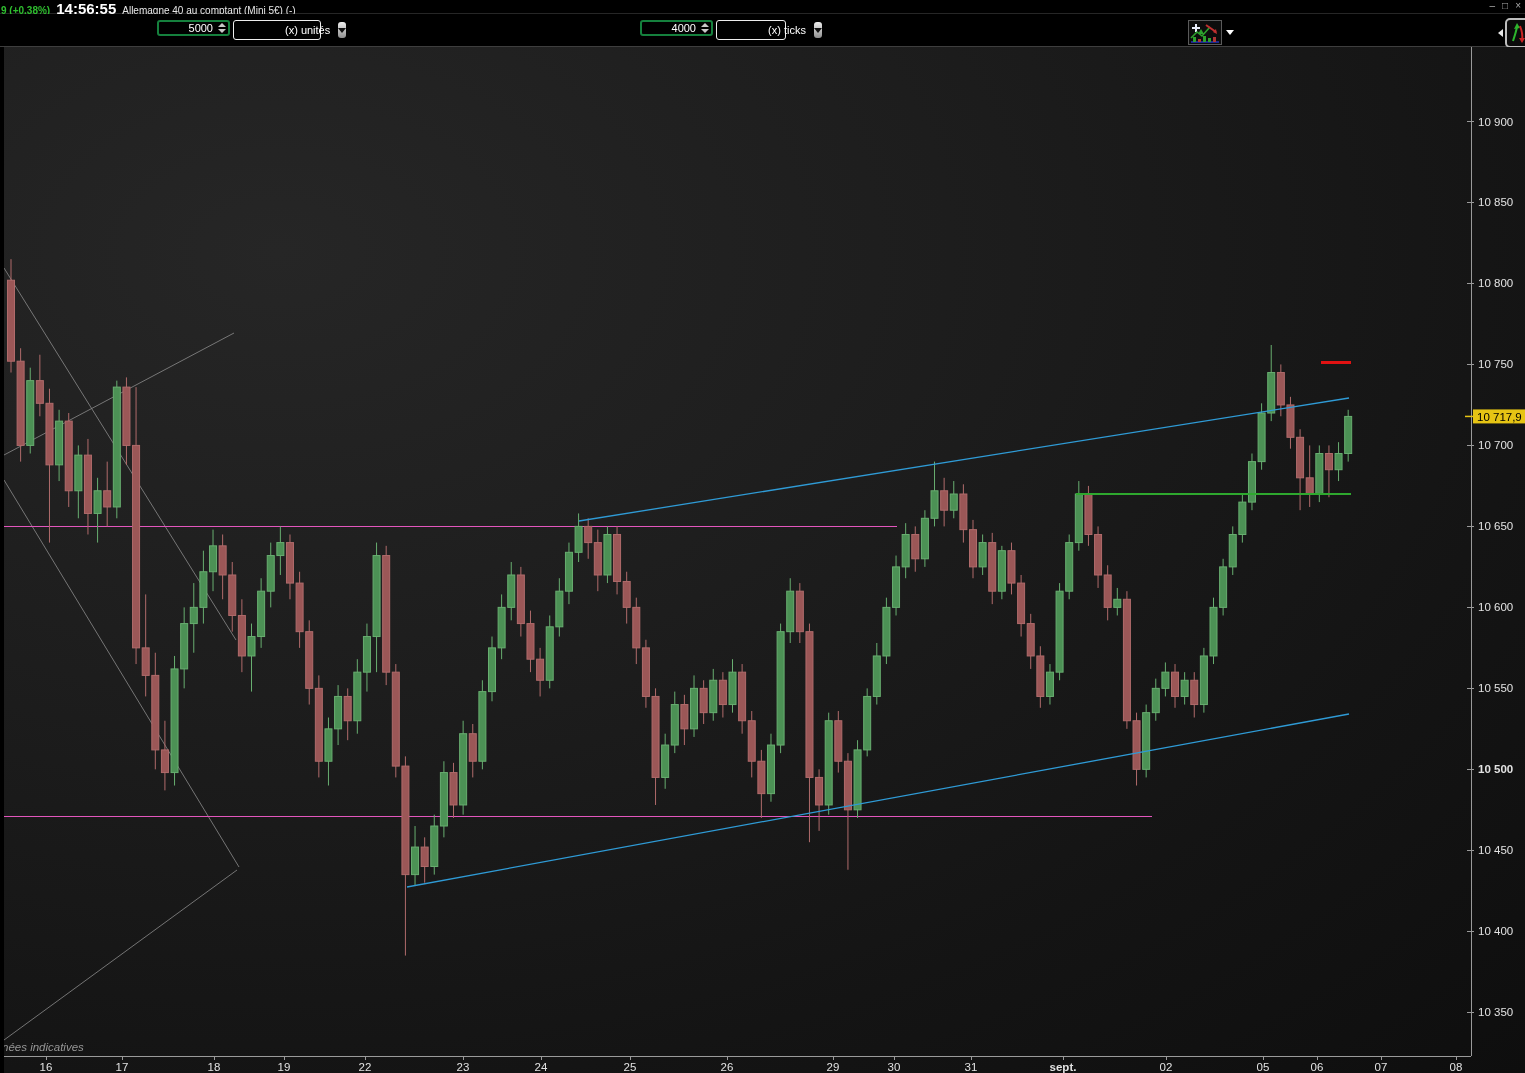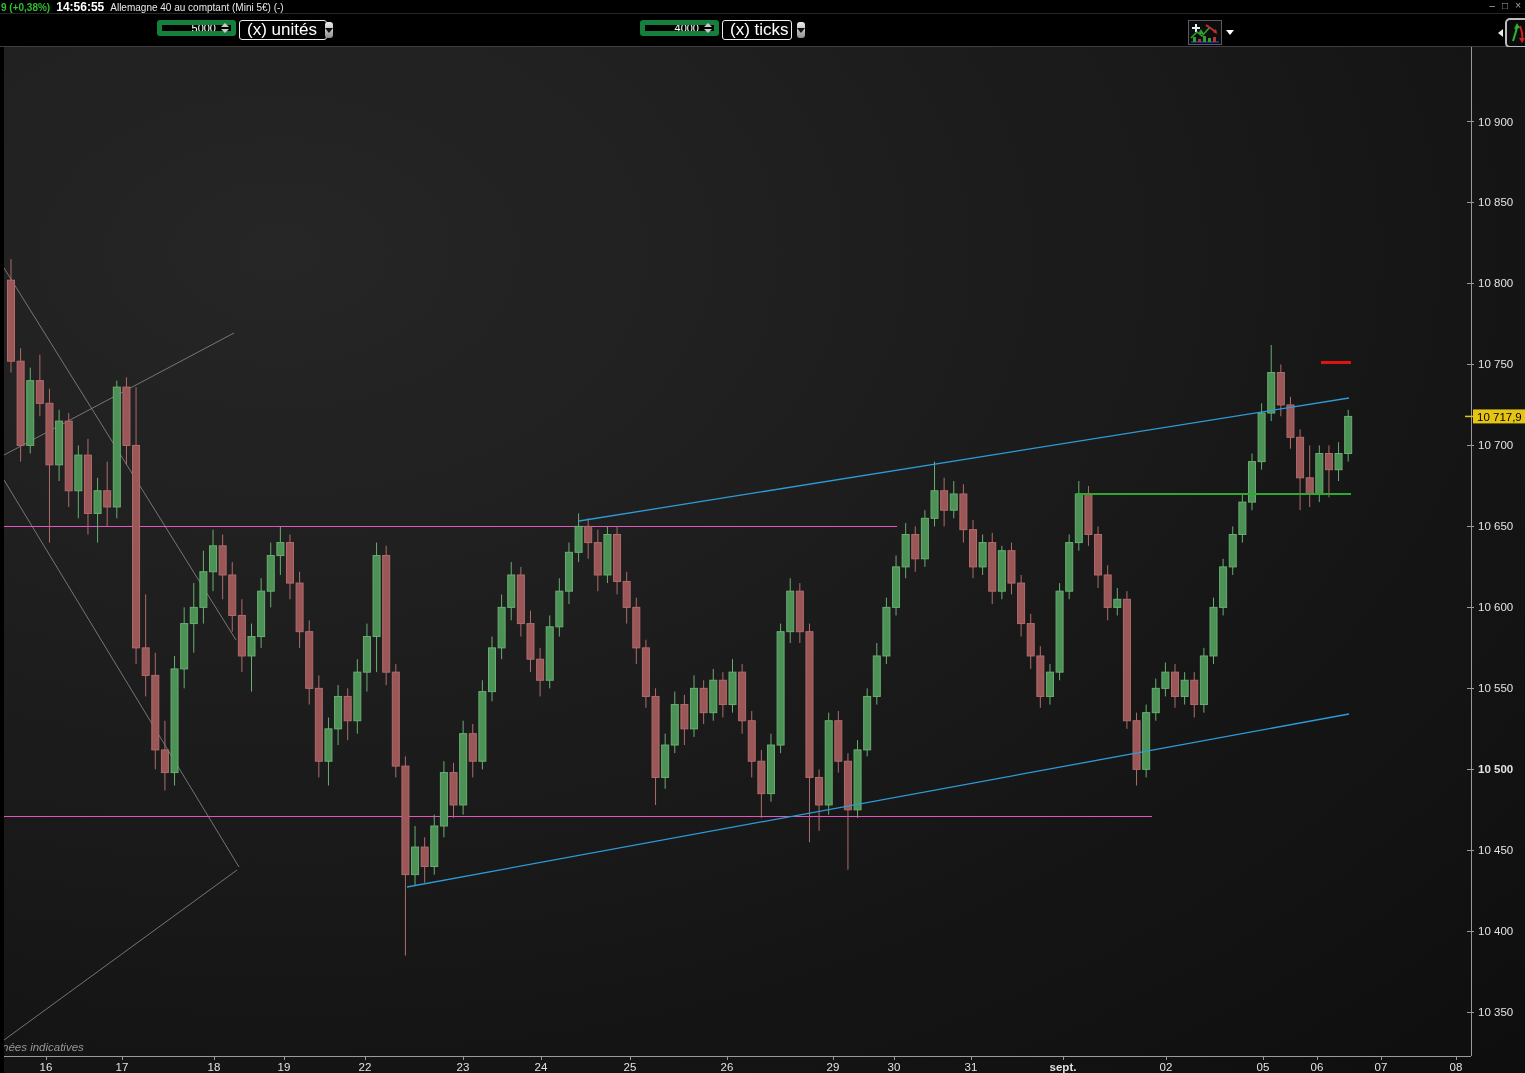--- a/index.html
+++ b/index.html
@@ -3,38 +3,38 @@
 <meta charset="utf-8">
 <style>
   html,body{margin:0;padding:0;background:#000;}
   body{width:1525px;height:1073px;overflow:hidden;position:relative;
        font-family:"Liberation Sans",sans-serif;-webkit-font-smoothing:antialiased;}
   
   .titlebar{position:absolute;top:0;left:0;width:1525px;height:13px;background:#000;
             border-bottom:1px solid #262626;display:flex;align-items:flex-start;}
   .titlebar .left{display:flex;align-items:baseline;gap:6px;padding-left:1px;white-space:nowrap;}
   .tb-change{color:#2fbf2f;font-size:10px;font-weight:bold;}
-  .tb-time{color:#fff;font-size:12px;font-weight:bold;}
+  .tb-time{color:#fff;font-size:15px;font-weight:bold;}
   .tb-instr{color:#e8e8e8;font-size:10px;}
   .win-controls{position:absolute;right:4px;top:0;display:flex;gap:7px;color:#aaa;font-size:10px;line-height:12px;}
   .win-controls span{cursor:default;}
   
   .toolbar{position:absolute;top:14px;left:0;width:1525px;height:32px;background:#000;
            border-bottom:1px solid #3e3e3e;}
   .grp{position:absolute;top:6px;display:flex;gap:3px;}
-  .numbox{border:5px solid #15803d;border-radius:3px;height:16px;box-sizing:border-box;
+  .numbox{border:2px solid #15803d;border-radius:3px;height:16px;box-sizing:border-box;
           background:#000;display:flex;align-items:stretch;}
   .numbox input{width:52px;background:transparent;border:none;outline:none;color:#fff;
                 font-size:11px;font-family:"Liberation Sans",sans-serif;text-align:right;padding:0 2px;}
   .spincol{width:13px;display:flex;flex-direction:column;align-items:center;justify-content:center;gap:2px;}
   .tri-up{width:0;height:0;border-left:4px solid transparent;border-right:4px solid transparent;border-bottom:4px solid #c9c9c9;}
   .tri-dn{width:0;height:0;border-left:4px solid transparent;border-right:4px solid transparent;border-top:4px solid #c9c9c9;}
   .drop{border:1px solid #ededed;border-radius:3px;height:20px;box-sizing:border-box;background:#000;
         display:flex;align-items:center;padding-left:7px;gap:8px;}
-  .drop .lbl{color:#fff;font-size:17px;white-space:nowrap;}
+  .drop .lbl{color:#fff;font-size:11px;white-space:nowrap;margin-left:44px;}
   .arrowbtn{width:18px;height:16px;margin:1px;border-radius:3px;
             background:linear-gradient(#efefef,#8f8f8f);display:flex;align-items:center;justify-content:center;}
   .arrowbtn .tri{width:0;height:0;border-left:4px solid transparent;border-right:4px solid transparent;border-top:5px solid #111;}
   .chartstyle{position:absolute;left:1188px;top:6px;display:flex;}
   .cs-tile{width:34px;height:25px;background:#0d0d0d;border:1px solid #5a5a5a;box-sizing:border-box;}
   .cs-arrow{width:16px;height:25px;display:flex;align-items:center;justify-content:center;}
   .cs-arrow .tri{width:0;height:0;border-left:4px solid transparent;border-right:4px solid transparent;border-top:5px solid #fff;}
   .rightpanel{position:absolute;left:1498px;top:4px;display:flex;align-items:center;}
   .rp-collapse{width:0;height:0;border-top:4px solid transparent;border-bottom:4px solid transparent;border-right:5px solid #e8e8e8;margin-right:2px;}
   .rp-tile{width:22px;height:26px;border:2px solid #bdbdbd;border-radius:5px;background:#0b0b0b;

